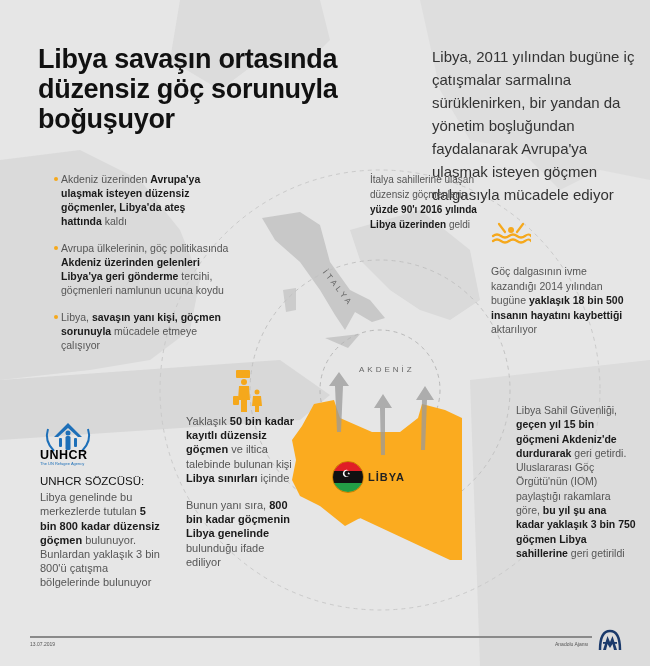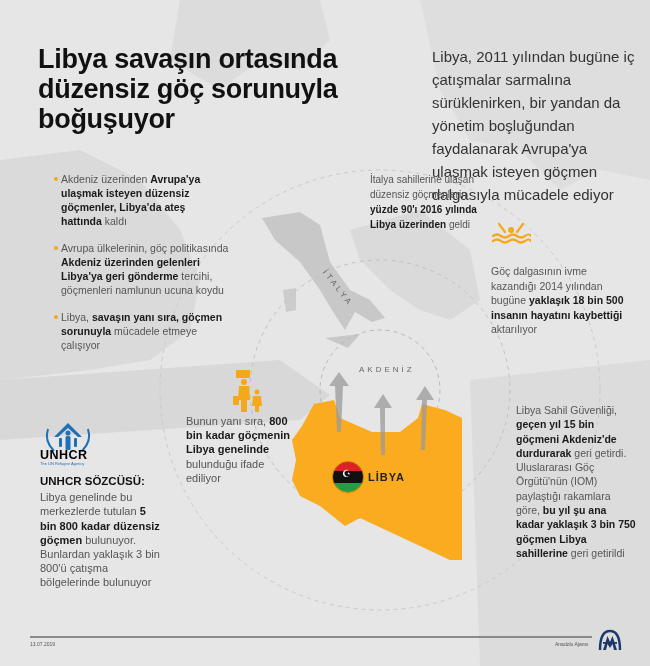--- a/index.html
+++ b/index.html
@@ -26,21 +26,21 @@
 
   .bullets { position:absolute; left:34px; top:172px; width:195px; }
   .bullet { position:relative; padding-left:7px; font-size:10.5px; line-height:14px; color:#555; margin-bottom:13px;margin-left:20px; }
   .bullet::before { content:""; position:absolute; left:0; top:5px; width:4px; height:4px; border-radius:50%; background:#f5a81c; }
   b, .bold { color:#1a1a1a; font-weight:700; }
 
   .unhcr-logo { position:absolute; left:40px; top:405px; width:56px; height:64px; }
   .unhcr-word { position:absolute; left:40px; top:448px; font-size:12.5px; font-weight:900; color:#000000; letter-spacing:0.5px; }
   .unhcr-sub { position:absolute; left:40px; top:461px; font-size:4px; color:#1d6fb8; }
   .unhcr-block { position:absolute; left:40px; top:474px; width:120px; font-size:11px; line-height:14.2px; color:#555; }
-  .unhcr-head { font-weight:700; color:#111; font-size:11.5px; margin-bottom:2px; }
+  .unhcr-head { font-weight:400; color:#111; font-size:11.5px; margin-bottom:2px; }
 
   .mid-block { position:absolute; left:186px; top:414px; width:112px; font-size:11px; line-height:14.2px; color:#555; }
   .mid-block p { margin-bottom:13px; }
 
   .italy-text { position:absolute; left:370px; top:172px; width:110px; font-size:10px; line-height:15px; color:#555; }
   .wave-text { position:absolute; left:491px; top:248px; width:140px; font-size:10.5px; line-height:14.5px; color:#555;margin-top:16px; }
   .sahil-text { position:absolute; left:491px; top:403px; width:120px; font-size:10.5px; line-height:14.3px; color:#555;margin-left:25px; }
 
   .map-label { position:absolute; font-size:8px; letter-spacing:3px; color:#666; }
   .lbl-akdeniz { left:359px; top:365px; }
@@ -93,21 +93,21 @@
       <path d="M421 450 L425 450 L427 400 L434 400 L425 386 L416 400 L422 400 Z"></path>
     </g>
   </svg>
 
   <div class="title">Libya savaşın ortasında düzensiz göç sorunuyla boğuşuyor</div>
   <div class="intro">Libya, 2011 yılından bugüne iç çatışmalar sarmalına sürüklenirken, bir yandan da yönetim boşluğundan faydalanarak Avrupa'ya ulaşmak isteyen göçmen dalgasıyla mücadele ediyor</div>
 
   <div class="bullets">
     <div class="bullet"><span>Akdeniz üzerinden </span><b>Avrupa'ya ulaşmak isteyen düzensiz göçmenler, Libya'da ateş hattında</b><span> kaldı</span></div>
     <div class="bullet"><span>Avrupa ülkelerinin, göç politikasında </span><b>Akdeniz üzerinden gelenleri Libya'ya geri gönderme</b><span> tercihi, göçmenleri namlunun ucuna koydu</span></div>
-    <div class="bullet"><span>Libya, </span><b>savaşın yanı sıra, göçmen sorunuyla</b><span> mücadele etmeye çalışıyor</span></div>
+    <div class="bullet"><span>Libya, </span><b>savaşın yanı kişi, göçmen sorunuyla</b><span> mücadele etmeye çalışıyor</span></div>
   </div>
 
   <svg class="unhcr-logo" viewBox="0 0 56 44">
     <g fill="none" stroke="#1d6fb8" stroke-width="2">
       <path d="M8 14 Q4 26 14 36"></path>
       <path d="M48 14 Q52 26 42 36"></path>
     </g>
     <path d="M14 22 L28 8 L42 22 L38 22 L28 13 L18 22 Z" fill="#1d6fb8"></path>
     <circle cx="28" cy="18" r="2.5" fill="#1d6fb8"></circle>
     <rect x="25.5" y="21" width="5" height="14" rx="1.5" fill="#1d6fb8"></rect>
@@ -127,20 +127,21 @@
       <rect x="6" y="0" width="14" height="8" rx="1"></rect>
       <circle cx="14" cy="12" r="3"></circle>
       <path d="M9 16 L19 16 L20 30 L17 30 L17 42 L11 42 L11 30 L8 30 Z"></path>
       <rect x="3" y="26" width="6" height="9" rx="1"></rect>
       <circle cx="27" cy="22" r="2.5"></circle>
       <path d="M23 26 L31 26 L32 36 L29 36 L29 42 L25 42 L25 36 L22 36 Z"></path>
     </g>
   </svg>
 
   <div class="mid-block">
+    <p><span>Yaklaşık </span><b>50 bin kadar kayıtlı düzensiz göçmen</b><span> ve iltica talebinde bulunan kişi </span><b>Libya sınırları</b><span> içinde</span></p>
     <p><span>Bunun yanı sıra, </span><b>800 bin kadar göçmenin Libya genelinde</b><span> bulunduğu ifade ediliyor</span></p>
   </div>
 
   <div class="italy-text">
     <span>İtalya sahillerine ulaşan düzensiz göçmenlerin </span><b>yüzde 90'ı 2016 yılında Libya üzerinden</b><span> geldi</span>
   </div>
 
   <svg class="icon-swim" viewBox="0 0 40 24">
     <g fill="none" stroke="#f5a81c" stroke-width="2.2" stroke-linecap="round">
       <path d="M8 2 L14 10"></path>

